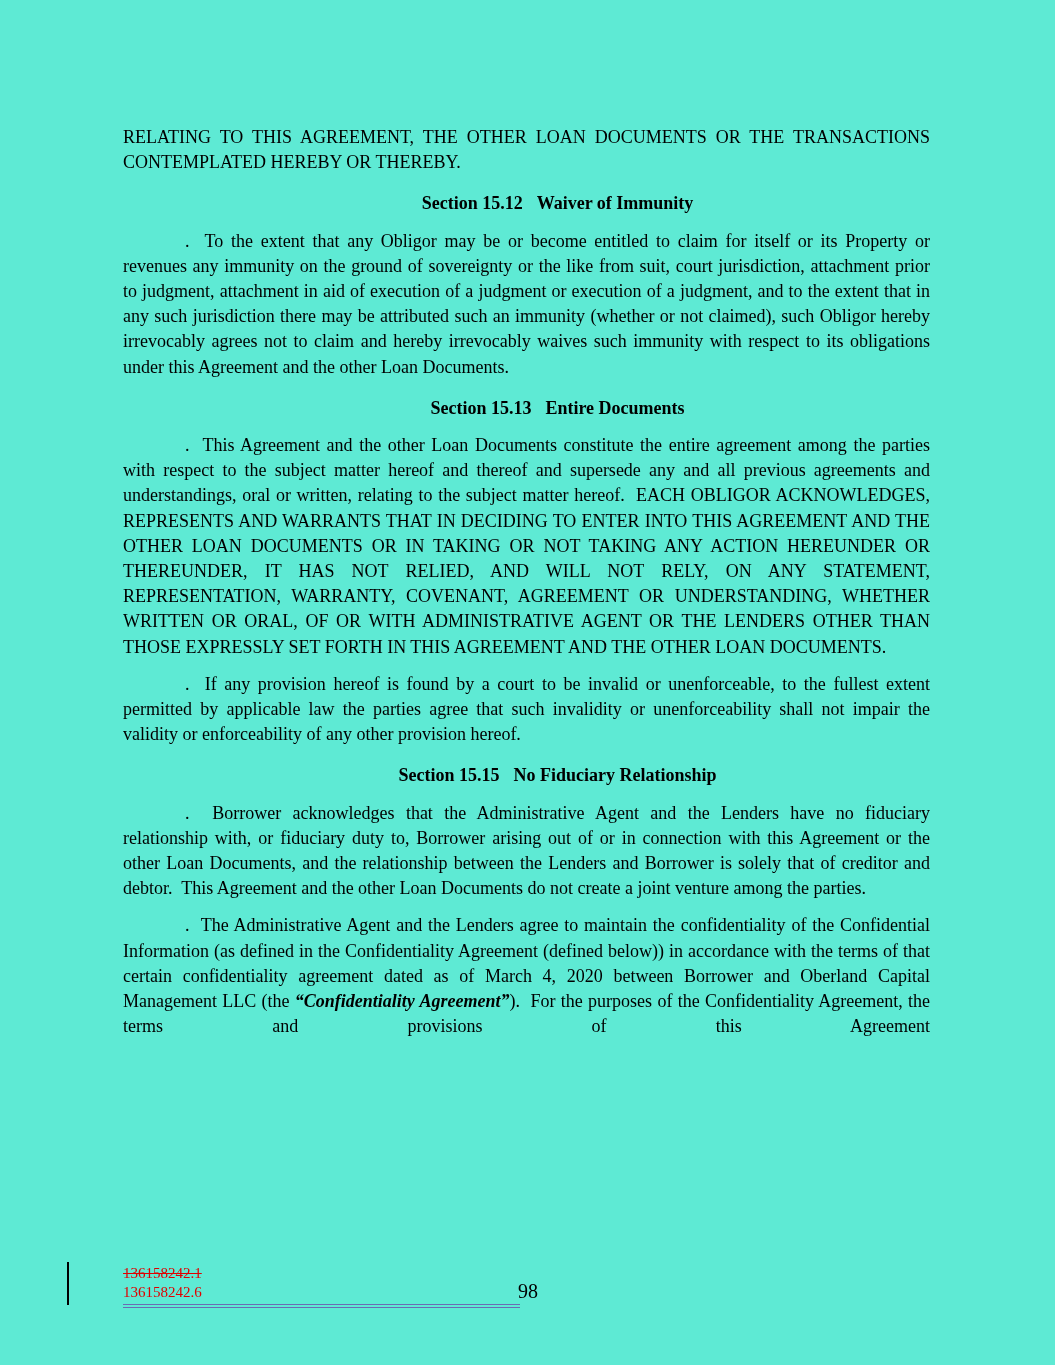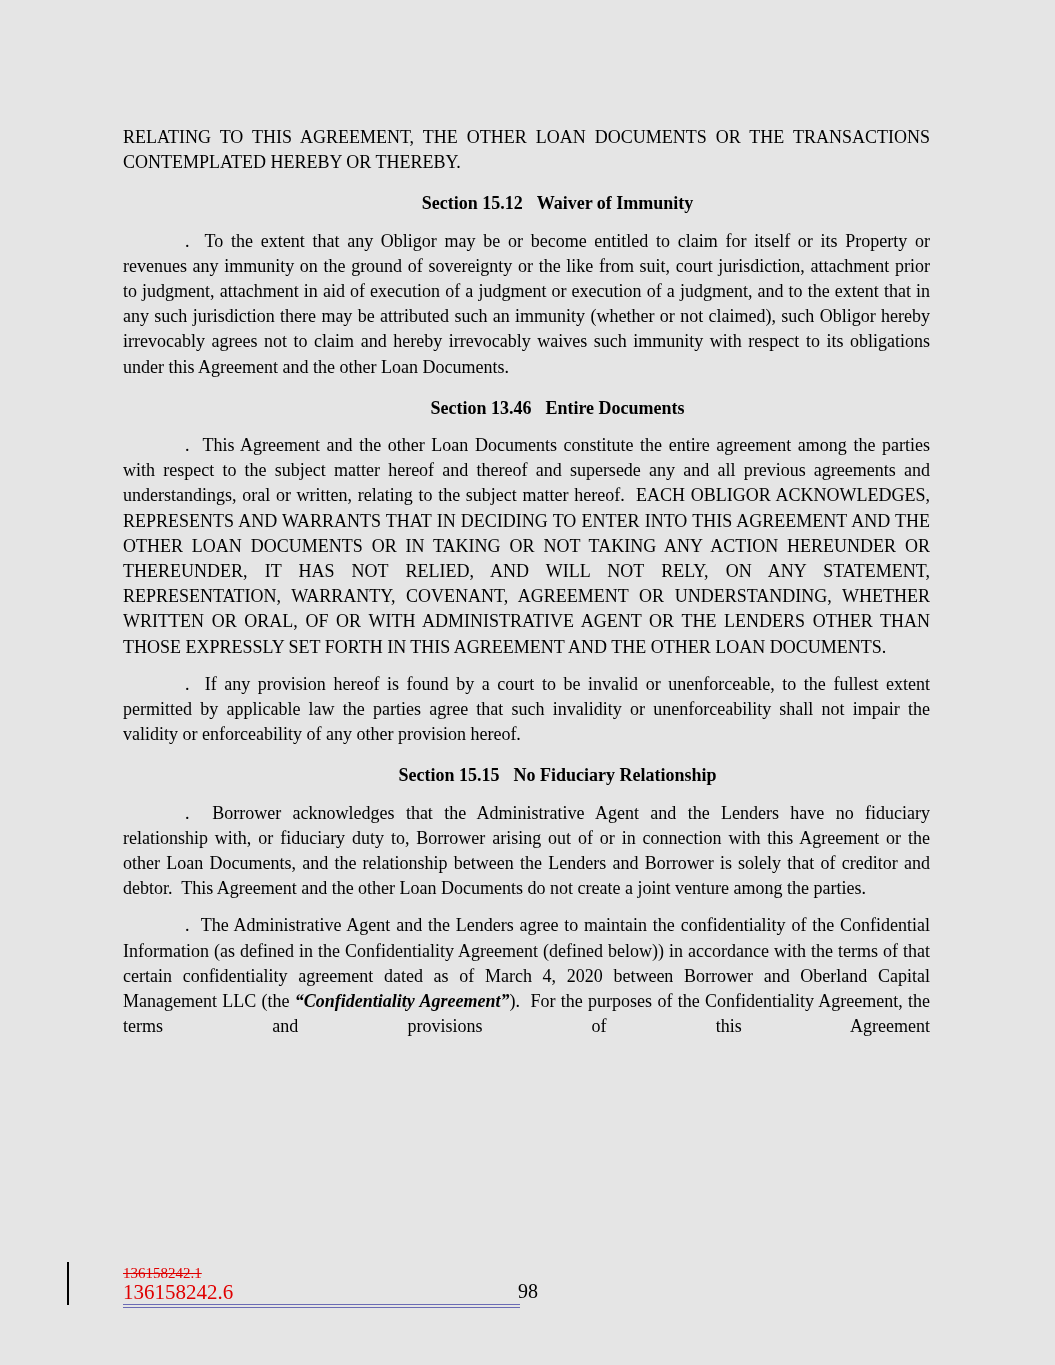--- a/index.html
+++ b/index.html
@@ -4,21 +4,21 @@
 <style>
   html, body {
     margin: 0;
     padding: 0;
     background: #ffffff;
   }
   .page {
     position: relative;
     width: 1055px;
     height: 1365px;
-    background: #e5e5e5;
+    background: #5eead4;
     overflow: hidden;
     font-family: "Liberation Serif", "DejaVu Serif", serif;
     color: #000000;
   }
   .content {
     position: absolute;
     left: 123px;
     top: 125px;
     width: 807px;
     font-size: 18px;
@@ -71,21 +71,21 @@
   }
   .doc-id-inserted-row {
     position: absolute;
     left: 123px;
     top: 1283px;
     width: 397px;
     height: 21px;
     border-bottom: 4px double #6b6bb4;
   }
   .doc-id-inserted {
-    font-size: 21px;
+    font-size: 15px;
     line-height: 18px;
     color: #e00000;
     margin-top: 17px;
   }
   .page-number {
     position: absolute;
     left: 518px;
     top: 1279px;
     font-size: 20px;
     line-height: 24px;
@@ -97,21 +97,21 @@
 
 <div class="page">
 
   <div class="content">
 
     <p class="continuation">RELATING TO THIS AGREEMENT, THE OTHER LOAN DOCUMENTS OR THE TRANSACTIONS CONTEMPLATED HEREBY OR THEREBY.</p>
 
     <p class="heading"><span class="sec-number">Section 15.12</span><span class="sec-title">Waiver of Immunity</span></p>
     <p class="body-para">.&nbsp; To the extent that any Obligor may be or become entitled to claim for itself or its Property or revenues any immunity on the ground of sovereignty or the like from suit, court jurisdiction, attachment prior to judgment, attachment in aid of execution of a judgment or execution of a judgment, and to the extent that in any such jurisdiction there may be attributed such an immunity (whether or not claimed), such Obligor hereby irrevocably agrees not to claim and hereby irrevocably waives such immunity with respect to its obligations under this Agreement and the other Loan Documents.</p>
 
-    <p class="heading"><span class="sec-number">Section 13.46</span><span class="sec-title">Entire Documents</span></p>
+    <p class="heading"><span class="sec-number">Section 15.13</span><span class="sec-title">Entire Documents</span></p>
     <p class="body-para">.&nbsp; This Agreement and the other Loan Documents constitute the entire agreement among the parties with respect to the subject matter hereof and thereof and supersede any and all previous agreements and understandings, oral or written, relating to the subject matter hereof.&nbsp; EACH OBLIGOR ACKNOWLEDGES, REPRESENTS AND WARRANTS THAT IN DECIDING TO ENTER INTO THIS AGREEMENT AND THE OTHER LOAN DOCUMENTS OR IN TAKING OR NOT TAKING ANY ACTION HEREUNDER OR THEREUNDER, IT HAS NOT RELIED, AND WILL NOT RELY, ON ANY STATEMENT, REPRESENTATION, WARRANTY, COVENANT, AGREEMENT OR UNDERSTANDING, WHETHER WRITTEN OR ORAL, OF OR WITH ADMINISTRATIVE AGENT OR THE LENDERS OTHER THAN THOSE EXPRESSLY SET FORTH IN THIS AGREEMENT AND THE OTHER LOAN DOCUMENTS.</p>
 
     <p class="body-para">.&nbsp; If any provision hereof is found by a court to be invalid or unenforceable, to the fullest extent permitted by applicable law the parties agree that such invalidity or unenforceability shall not impair the validity or enforceability of any other provision hereof.</p>
 
     <p class="heading"><span class="sec-number">Section 15.15</span><span class="sec-title">No Fiduciary Relationship</span></p>
     <p class="body-para">.&nbsp; Borrower acknowledges that the Administrative Agent and the Lenders have no fiduciary relationship with, or fiduciary duty to, Borrower arising out of or in connection with this Agreement or the other Loan Documents, and the relationship between the Lenders and Borrower is solely that of creditor and debtor.&nbsp; This Agreement and the other Loan Documents do not create a joint venture among the parties.</p>
 
     <p class="body-para continues"><span>.&nbsp; The Administrative Agent and the Lenders agree to maintain the confidentiality of the Confidential Information (as defined in the Confidentiality Agreement (defined below)) in accordance with the terms of that certain confidentiality agreement dated as of March 4, 2020 between Borrower and Oberland Capital Management LLC (the </span><span class="defined-term">“Confidentiality Agreement”</span><span>).&nbsp; For the purposes of the Confidentiality Agreement, the terms and provisions of this Agreement</span></p>
 
   </div>

